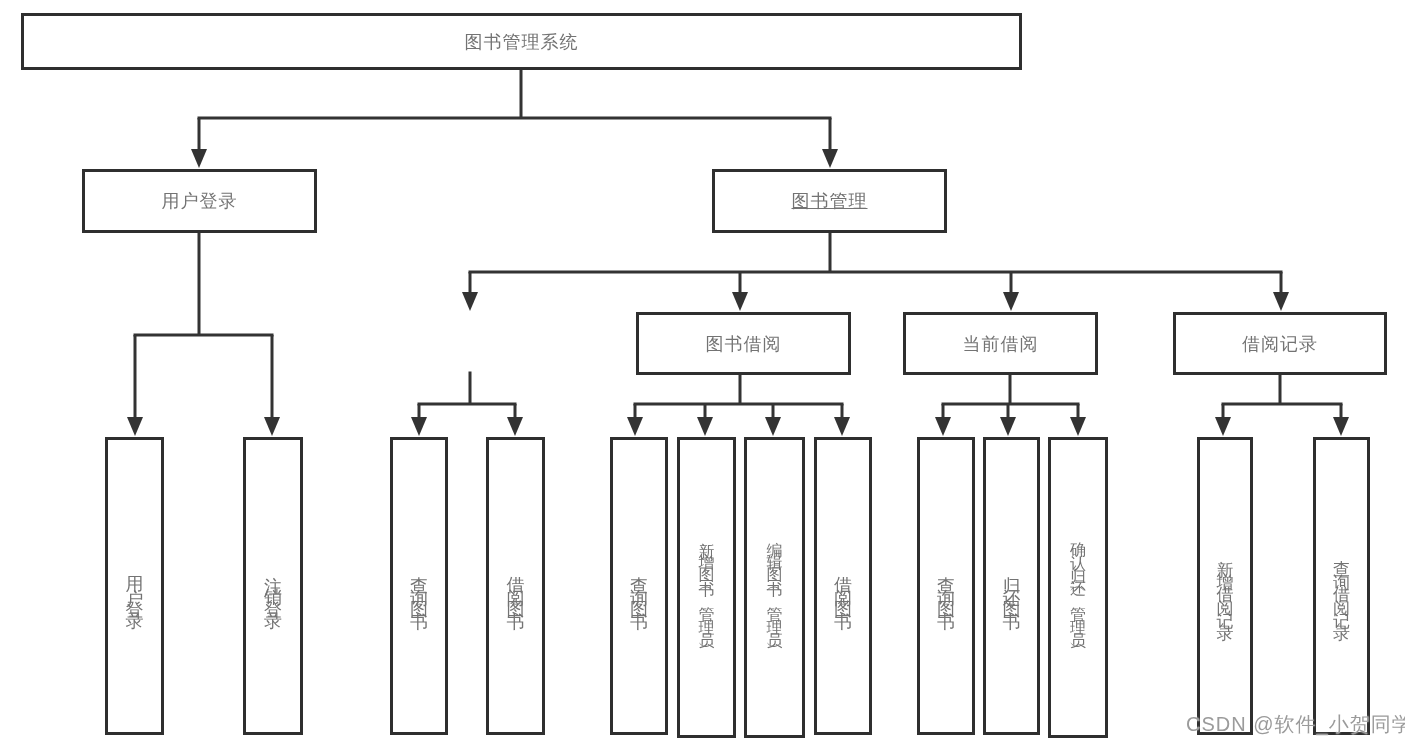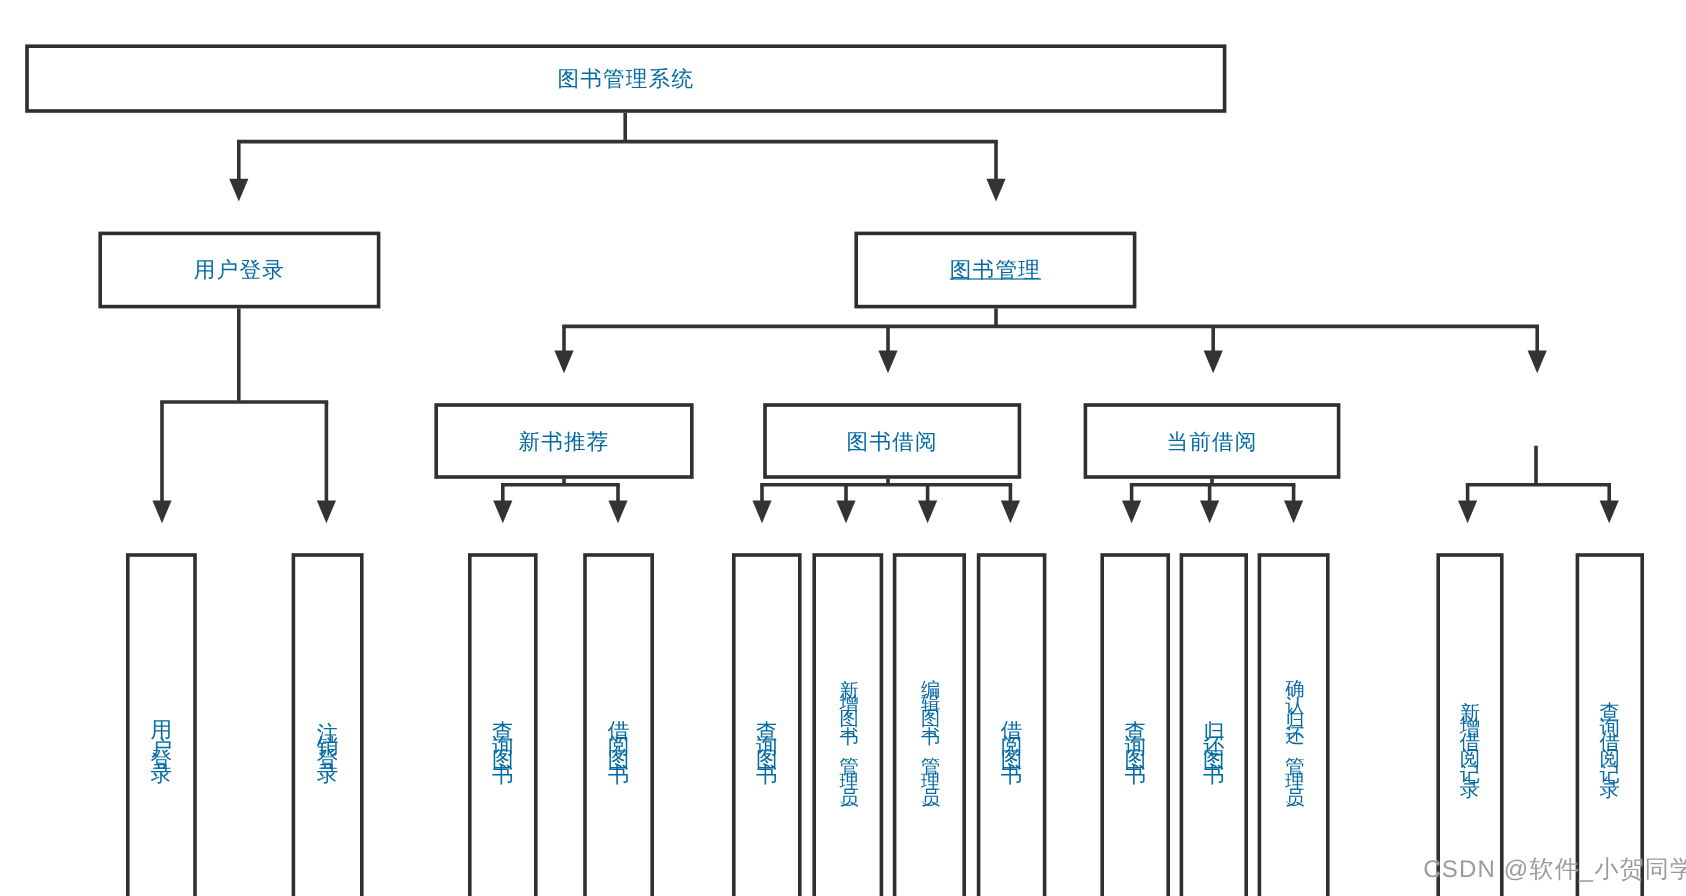--- a/index.html
+++ b/index.html
@@ -10,44 +10,43 @@
     font-family:"Liberation Sans","DejaVu Sans",sans-serif;
     overflow:hidden;
   }
   #connectors{position:absolute;left:0;top:0;z-index:0;}
   .box{
     position:absolute;
     box-sizing:border-box;
     background:#ffffff;
     border:3px solid #2f2f2f;
     display:flex;align-items:center;justify-content:center;
-    color:#0369a1;
+    color:#737373;
     z-index:1;
-    margin-top:24px;
   }
   .h-label{font-size:18px;letter-spacing:1px;white-space:nowrap;}
   .v-label{
     writing-mode:vertical-rl;
     text-orientation:mixed;
     white-space:nowrap;
     line-height:1;
   }
   .v4{font-size:18px;letter-spacing:12px;}
   .v6{font-size:17px;letter-spacing:13px;}
   .v9{font-size:16px;letter-spacing:13px;}
 
   
   #b-root{left:21px;top:13px;width:1001px;height:57px;}
   
   #b-userlogin{left:82px;top:169px;width:235px;height:64px;}
   #b-bookmgmt{left:712px;top:169px;width:235px;height:64px;text-decoration:underline;}
   
   #b-newbooks{left:362px;top:312px;width:216px;height:63px;}
   #b-bookborrow{left:636px;top:312px;width:215px;height:63px;}
-  #b-currentborrow{left:903px;top:312px;width:214px;height:63px;}
+  #b-currentborrow{left:903px;top:312px;width:195px;height:63px;}
   #b-records{left:1173px;top:312px;width:214px;height:63px;}
   
   #b-login{left:105px;top:437px;width:59px;height:298px;}
   #b-logout{left:243px;top:437px;width:60px;height:298px;}
   #b-nbquery{left:390px;top:437px;width:58px;height:298px;}
   #b-nbborrow{left:486px;top:437px;width:59px;height:298px;}
   #b-bbquery{left:610px;top:437px;width:58px;height:298px;}
   #b-bbadd{left:677px;top:437px;width:59px;height:301px;}
   #b-bbedit{left:744px;top:437px;width:61px;height:301px;}
   #b-bbborrow{left:814px;top:437px;width:58px;height:298px;}
@@ -124,28 +123,28 @@
     <span class="h-label">图书管理系统</span>
   </div>
 
   <div class="box" id="b-userlogin">
     <span class="h-label">用户登录</span>
   </div>
   <div class="box" id="b-bookmgmt">
     <span class="h-label">图书管理</span>
   </div>
 
-  <div class="box" id="b-newbooks">
-    <span class="h-label">新书推荐</span>
-  </div>
   <div class="box" id="b-bookborrow">
     <span class="h-label">图书借阅</span>
   </div>
   <div class="box" id="b-currentborrow">
     <span class="h-label">当前借阅</span>
+  </div>
+  <div class="box" id="b-records">
+    <span class="h-label">借阅记录</span>
   </div>
 
   <div class="box" id="b-login">
     <span class="v-label v4">用户登录</span>
   </div>
   <div class="box" id="b-logout">
     <span class="v-label v4">注销登录</span>
   </div>
 
   <div class="box" id="b-nbquery">

